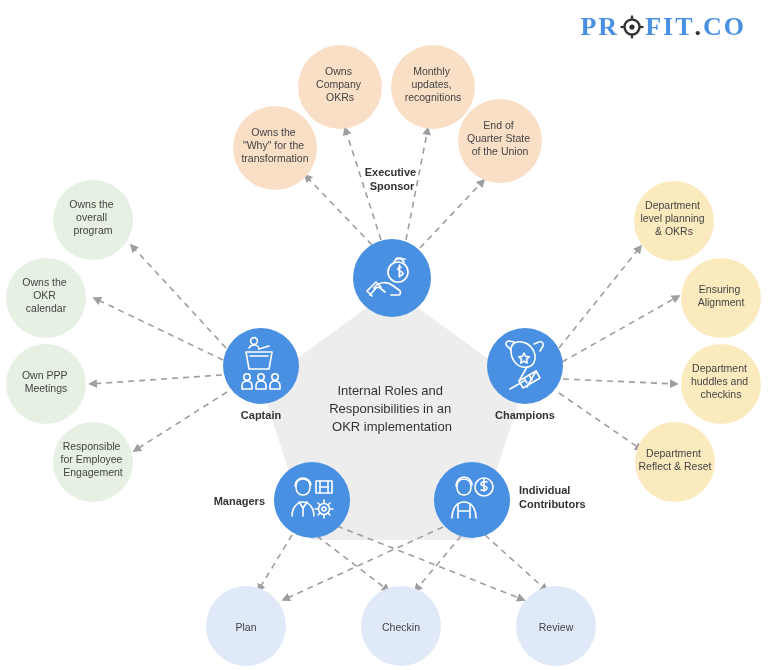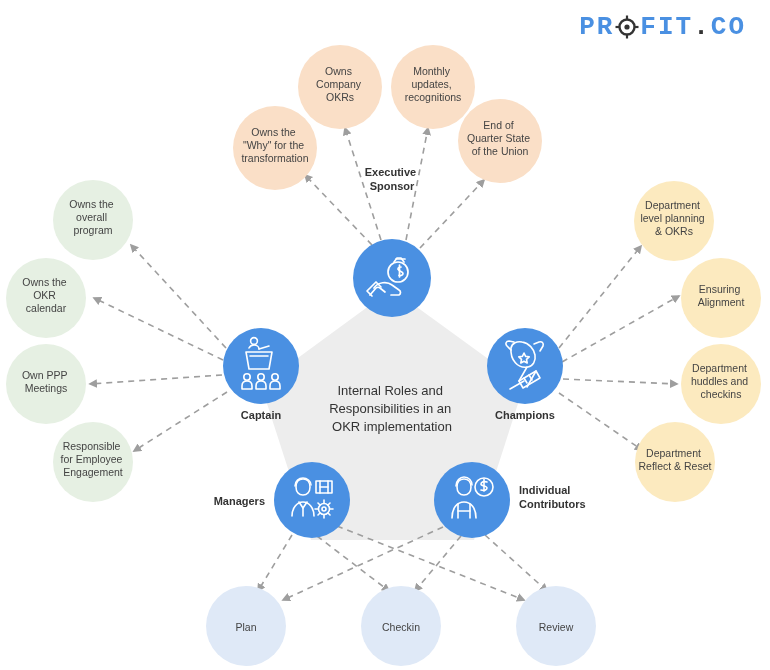--- a/index.html
+++ b/index.html
@@ -9,21 +9,21 @@
     font-family:"Liberation Sans", sans-serif;
     overflow:hidden;
   }
   #stage{position:relative;width:770px;height:670px;}
   svg{display:block;}
   .lbl{font-family:"Liberation Sans", sans-serif;}
   .node-label{font-size:11px;font-weight:bold;fill:#333333;}
   .leaf-label{font-size:10.5px;fill:#444444;}
   .center-label{font-size:13px;fill:#333333;}
   .logo{position:absolute;top:14px;right:24px;display:flex;align-items:center;}
-  .logo-txt{font-family:Liberation Mono, monospace;font-size:26px;font-weight:bold;
+  .logo-txt{font-family:Liberation Serif, serif;font-size:26px;font-weight:bold;
             color:#4a90e2;letter-spacing:2px;line-height:1;}
   .logo-dark{color:#333333;}
 </style>
 </head>
 <body>
 
 <div id="stage">
 
   <div class="logo">
     <span class="logo-txt">PR</span>

